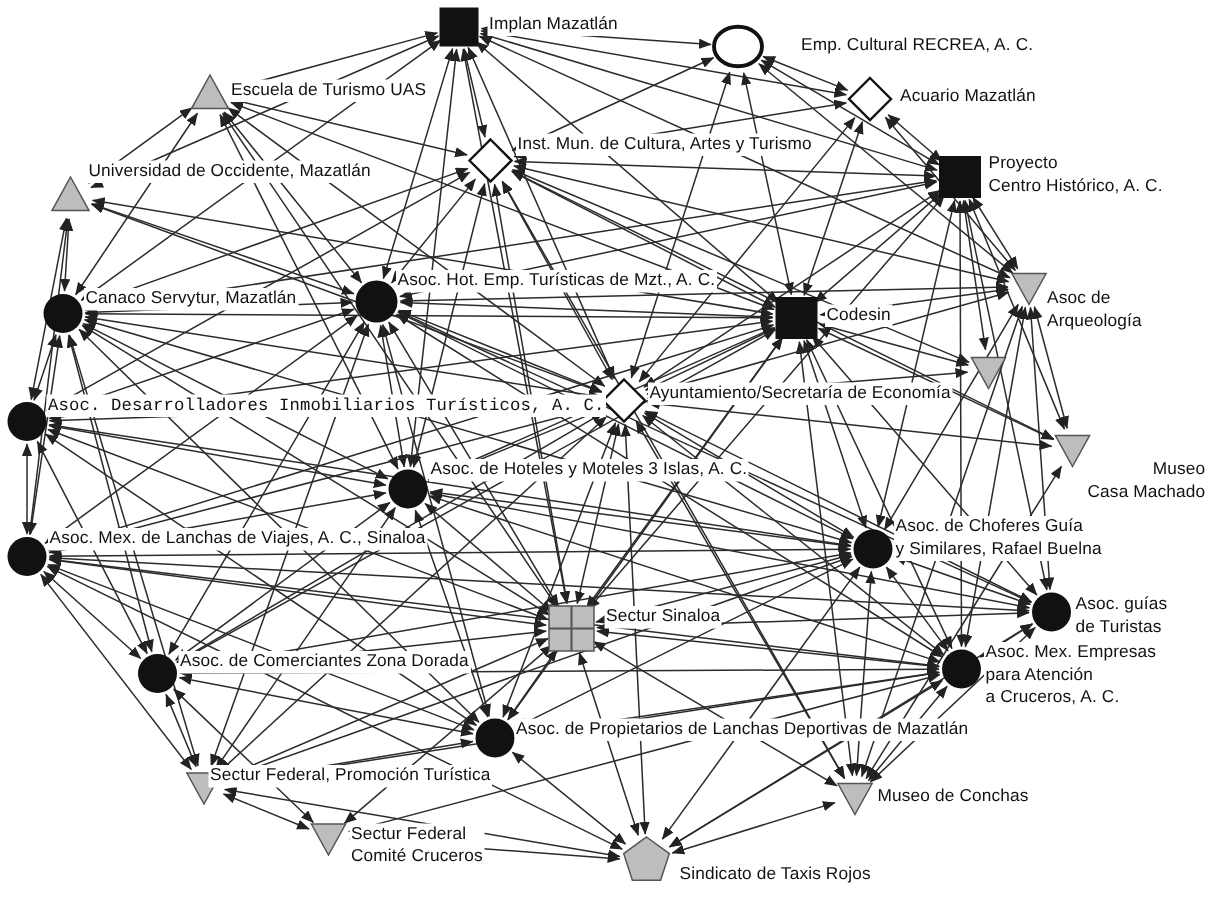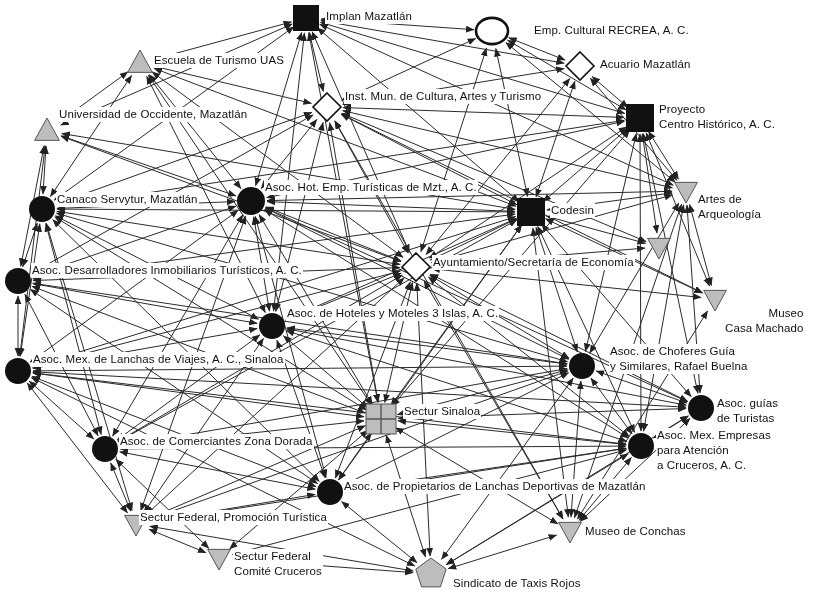--- a/index.html
+++ b/index.html
@@ -288,29 +288,29 @@
       <div class="nlabel" style="left: 516px; top: 23px; margin-left: 17px;">Emp. Cultural RECREA, A. C.</div>
       <div class="nlabel" style="left: 153px; top: 53px;">Escuela de Turismo UAS</div>
       <div class="nlabel" style="left: 599px; top: 57px;">Acuario Mazatlán</div>
       <div class="nlabel" style="left: 344px; top: 89px;">Inst. Mun. de Cultura, Artes y Turismo</div>
       <div class="nlabel" style="left: 658px; top: 102px;">Proyecto
 Centro Histórico, A. C.</div>
       <div class="nlabel" style="left: 58px; top: 107px;">Universidad de Occidente, Mazatlán</div>
       <div class="nlabel" style="left: 56px; top: 192px;">Canaco Servytur, Mazatlán</div>
       <div class="nlabel" style="left: 264px; top: 180px;">Asoc. Hot. Emp. Turísticas de Mzt., A. C.</div>
       <div class="nlabel" style="left: 550px; top: 203px;">Codesin</div>
-      <div class="nlabel" style="left: 697px; top: 192px;">Artes de
+      <div class="nlabel" style="left: 697px; top: 192px;">Asoc de
 Arqueología</div>
-      <div class="nlabel" style="left: 31px; top: 263px;">Asoc. Desarrolladores Inmobiliarios Turísticos, A. C.</div>
+      <div class="nlabel" style="left: 31px; top: 263px; font-family: Liberation Mono, monospace;">Asoc. Desarrolladores Inmobiliarios Turísticos, A. C.</div>
       <div class="nlabel" style="left: 432px; top: 255px;">Ayuntamiento/Secretaría de Economía</div>
       <div class="nlabel" style="left: 724px; top: 306px; text-align: right;">Museo
 Casa Machado</div>
       <div class="nlabel" style="left: 286px; top: 306px;">Asoc. de Hoteles y Moteles 3 Islas, A. C.</div>
       <div class="nlabel" style="left: 32px; top: 352px;">Asoc. Mex. de Lanchas de Viajes, A. C., Sinaloa</div>
-      <div class="nlabel" style="left: 596px; top: 344px; margin-left: 13px;">Asoc. de Choferes Guía
+      <div class="nlabel" style="left: 596px; top: 344px;">Asoc. de Choferes Guía
 y Similares, Rafael Buelna</div>
       <div class="nlabel" style="left: 403px; top: 404px;">Sectur Sinaloa</div>
       <div class="nlabel" style="left: 716px; top: 396px;">Asoc. guías
 de Turistas</div>
       <div class="nlabel" style="left: 119px; top: 434px;">Asoc. de Comerciantes Zona Dorada</div>
       <div class="nlabel" style="left: 656px; top: 428px;">Asoc. Mex. Empresas
 para Atención
 a Cruceros, A. C.</div>
       <div class="nlabel" style="left: 343px; top: 479px;">Asoc. de Propietarios de Lanchas Deportivas de Mazatlán</div>
       <div class="nlabel" style="left: 139px; top: 510px;">Sectur Federal, Promoción Turística</div>

